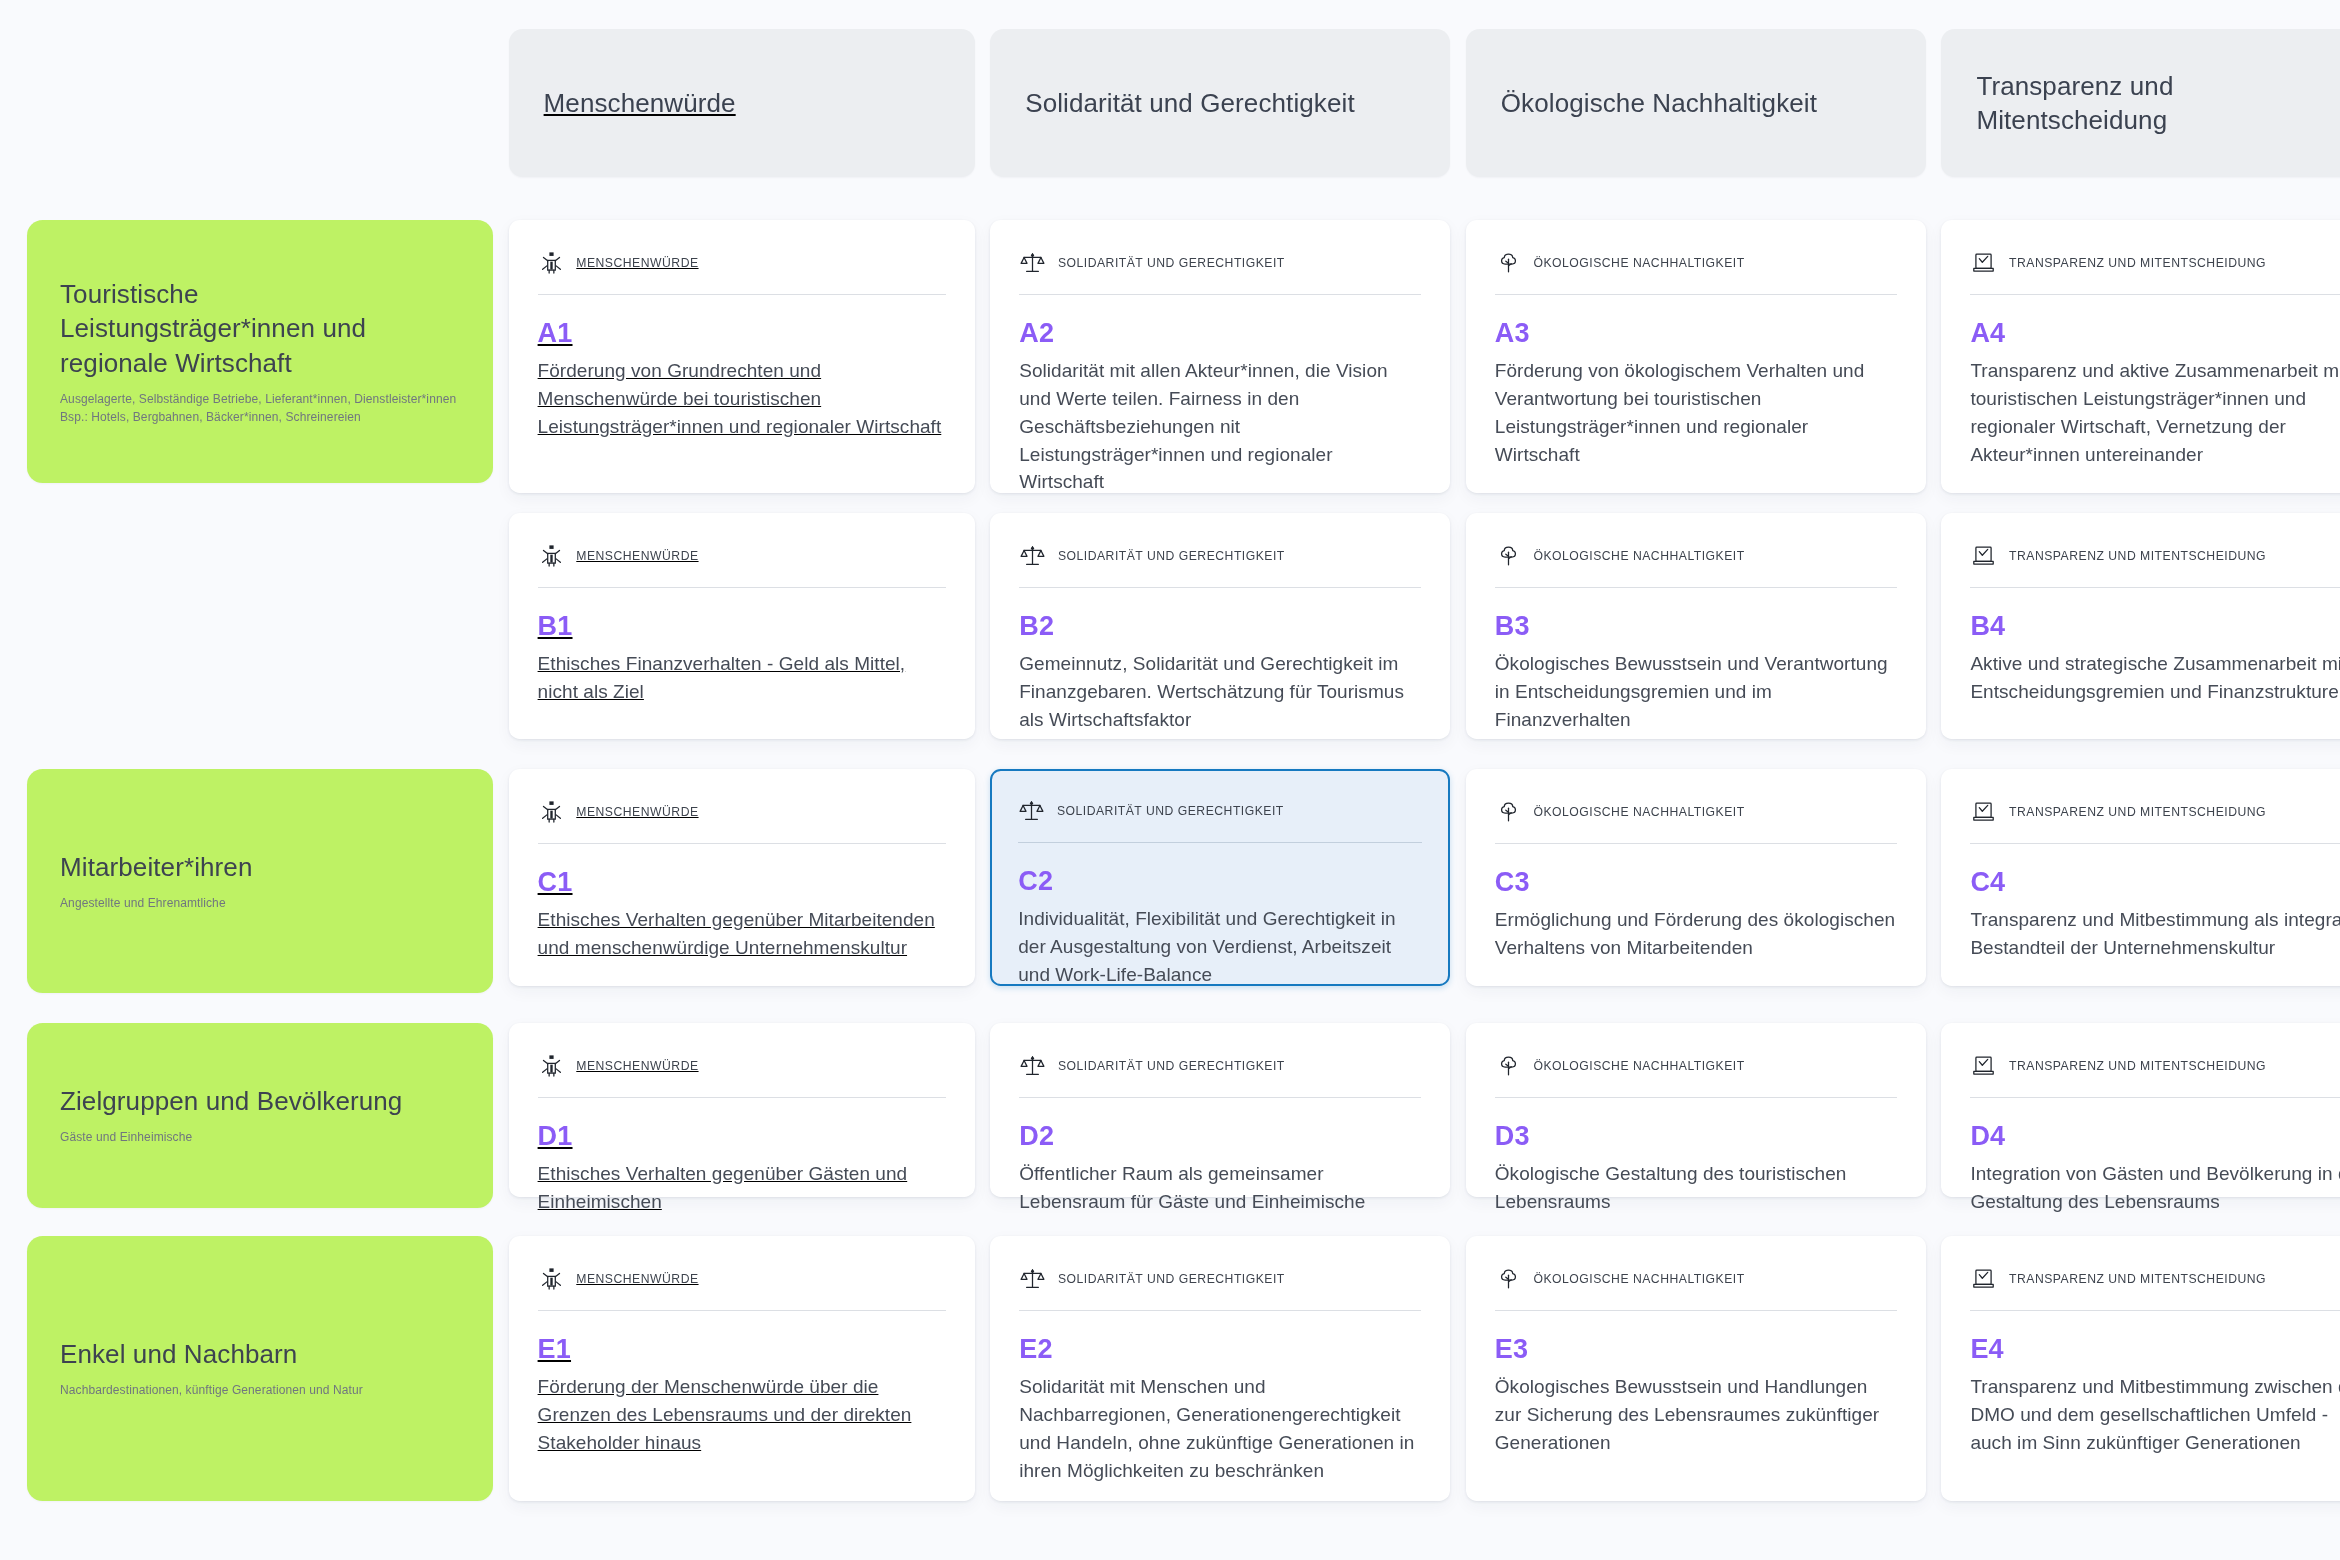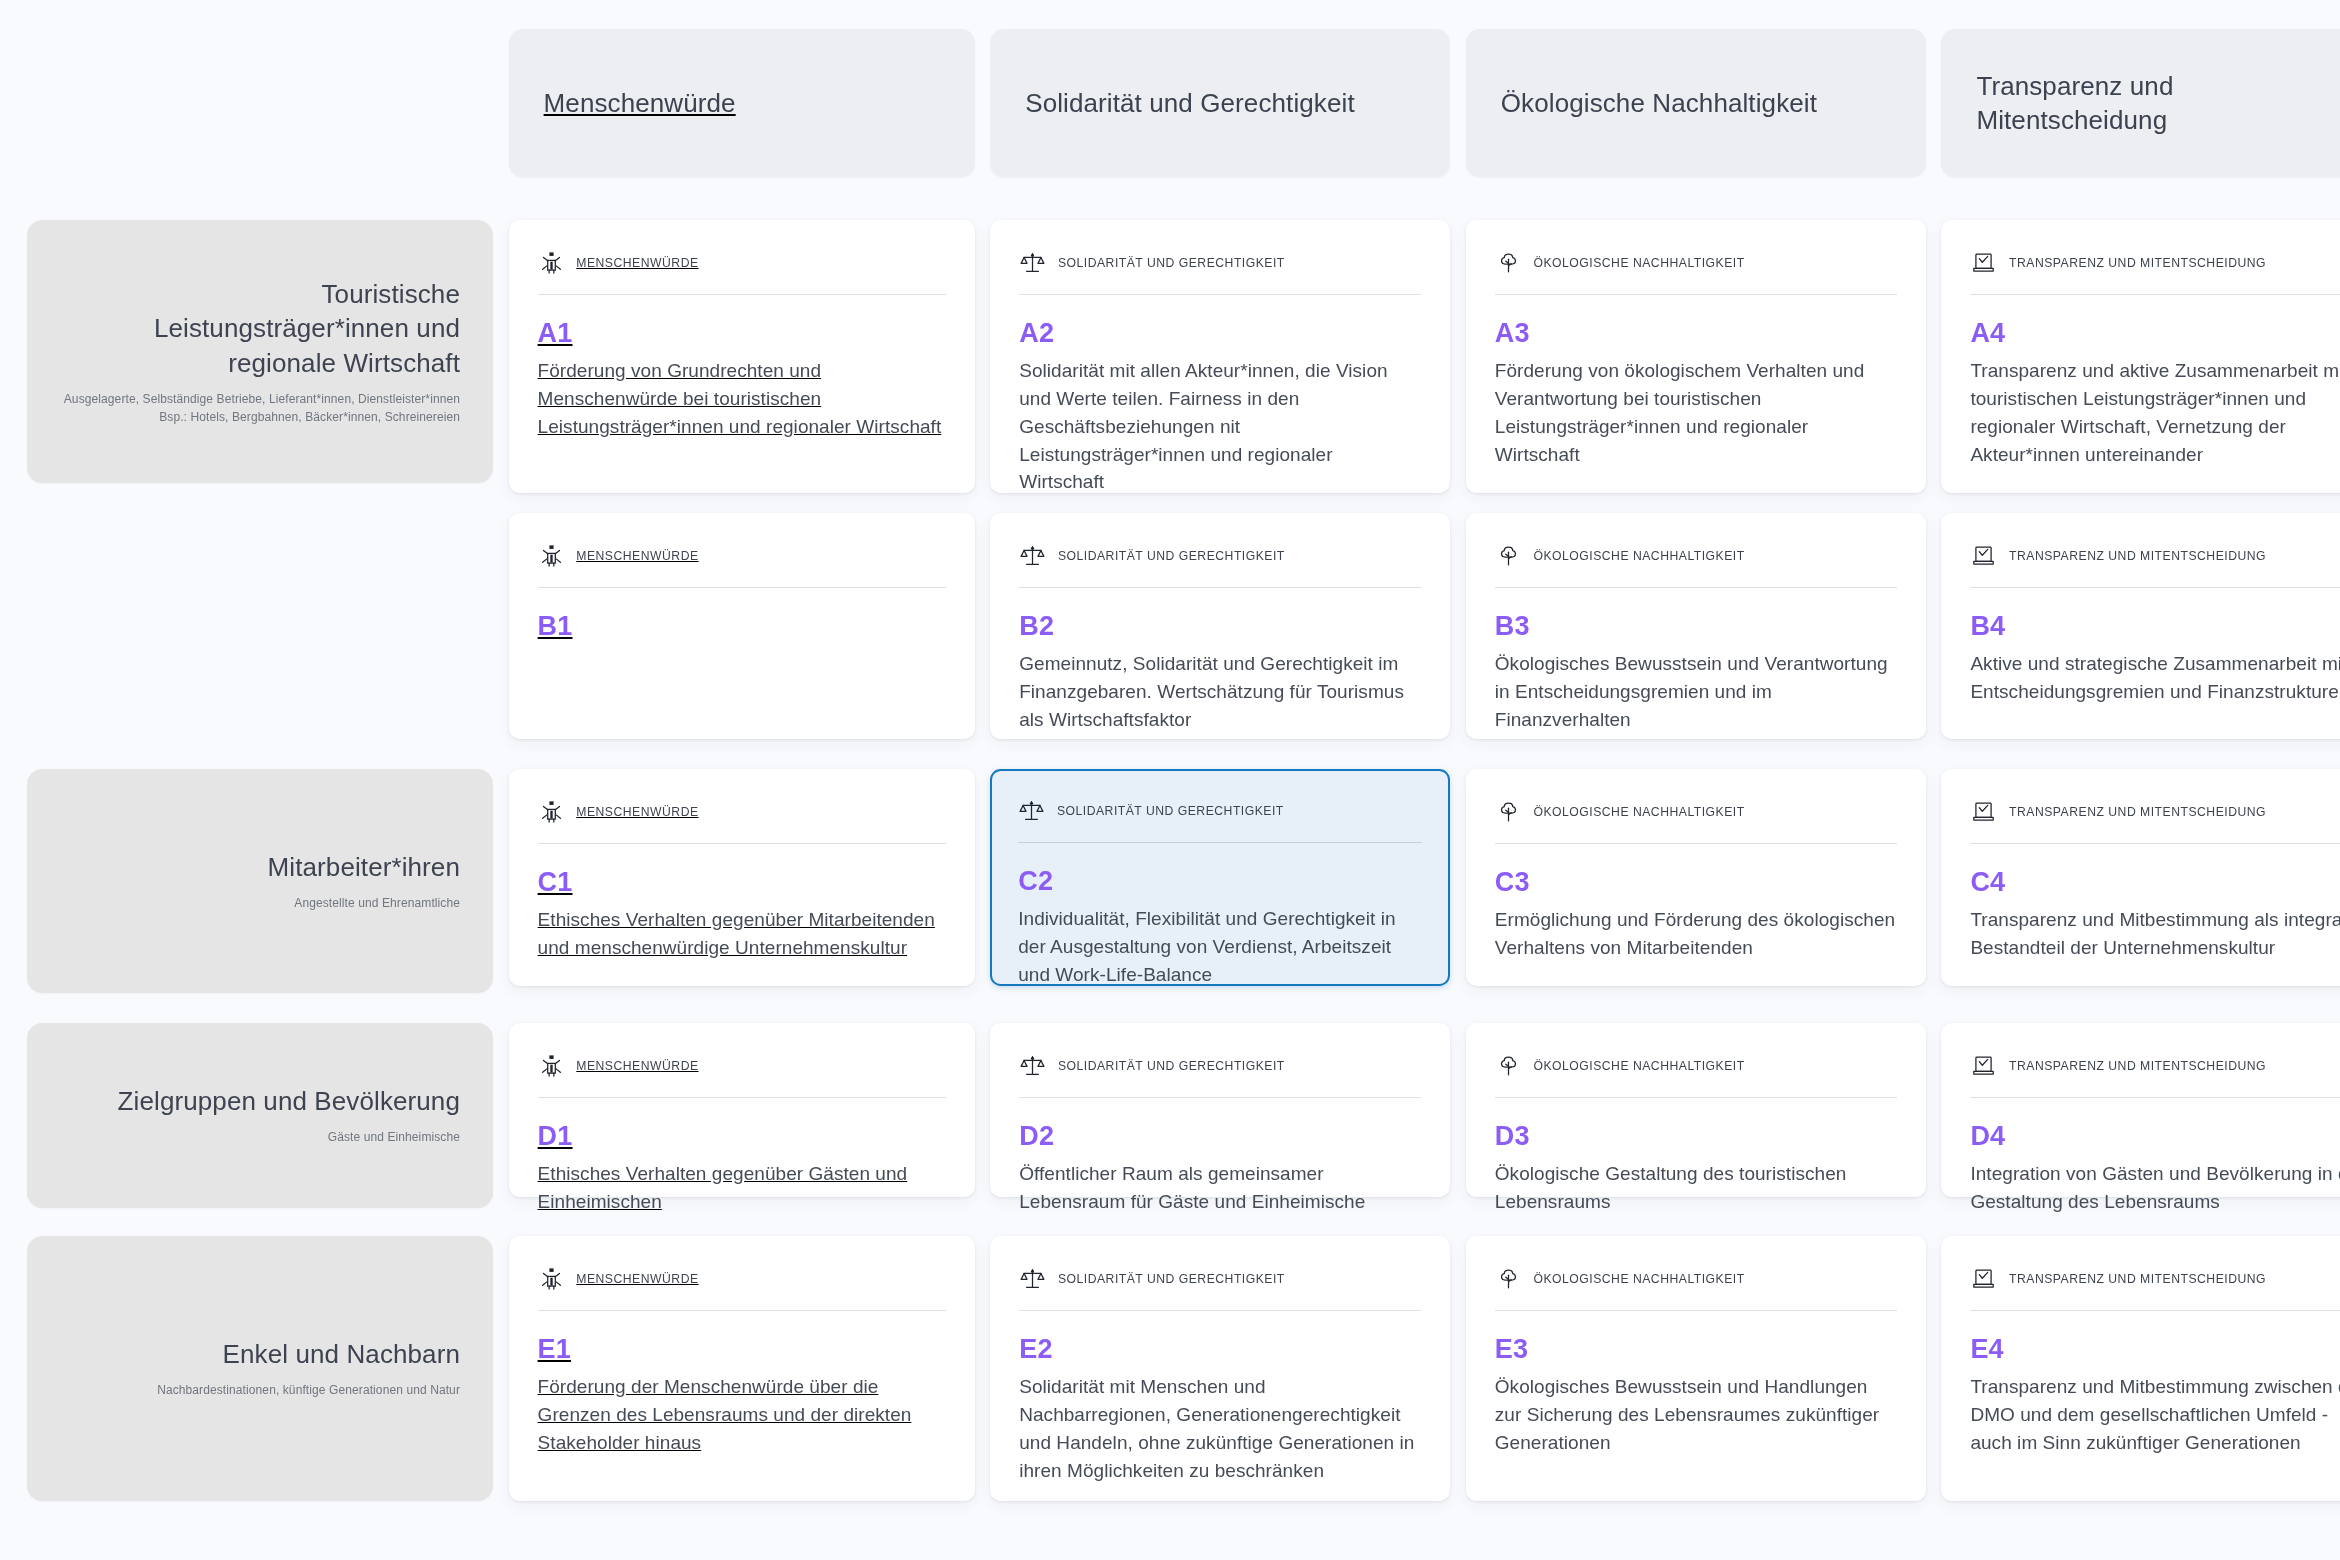--- a/index.html
+++ b/index.html
@@ -40,28 +40,27 @@
   .col-head-label {
     font-size: 26px;
     font-weight: 400;
     color: #3b4250;
     line-height: 1.32;
     letter-spacing: 0.1px;
   }
 
   
   .row-head {
-    background: #e5e5e5;
+    background: #bef264;
     border-radius: 15.6px;
     padding: 0 33px;
     display: flex;
     flex-direction: column;
     justify-content: center;
     box-shadow: 0 1px 2px rgba(20,30,60,0.035);
-    text-align: right;
   }
   .row-head.r1 { height: 263px; }
   .row-head.r2 { height: 226px; }
   .row-head.r3 { height: 224px; }
   .row-head.r4 { height: 185px; }
   .row-head.r5 { height: 265px; }
 
   .row-title {
     font-size: 26px;
     font-weight: 400;
@@ -238,20 +237,21 @@
           <rect x="13.5" y="4" width="5" height="4.2" fill="#20252d" stroke="none"></rect>
           <path d="M11.5 13.5h9v11.5h-9z"></path>
           <path d="M13.2 25v3.5M18.8 25v3.5"></path>
           <path d="M11.5 14l-5 -4M20.5 14l5 -4M10.5 20l-5 4M21.5 20l5 4"></path>
           <rect x="14.6" y="15" width="2.8" height="9.5" fill="#20252d" stroke="none"></rect>
         </svg>
       </span>
       <span class="eyebrow-text">MENSCHENWÜRDE</span>
     </div>
     <div class="card-code">B1</div>
+    <div class="card-body">Ethisches Finanzverhalten - Geld als Mittel, nicht als Ziel</div>
   </div>
 
   <div class="card h2 c2 rr2">
     <div class="card-eyebrow">
       <span class="eyebrow-icon">
         <svg viewBox="0 0 32 32" fill="none" stroke="#20252d" stroke-width="1.5" stroke-linecap="round" stroke-linejoin="round">
           <path d="M16 5.5v20M9 26.5h14"></path>
             <path d="M6 10h20"></path>
           <path d="M6 10l-3.5 7h7z"></path>
             <path d="M26 10l-3.5 7h7z"></path>

